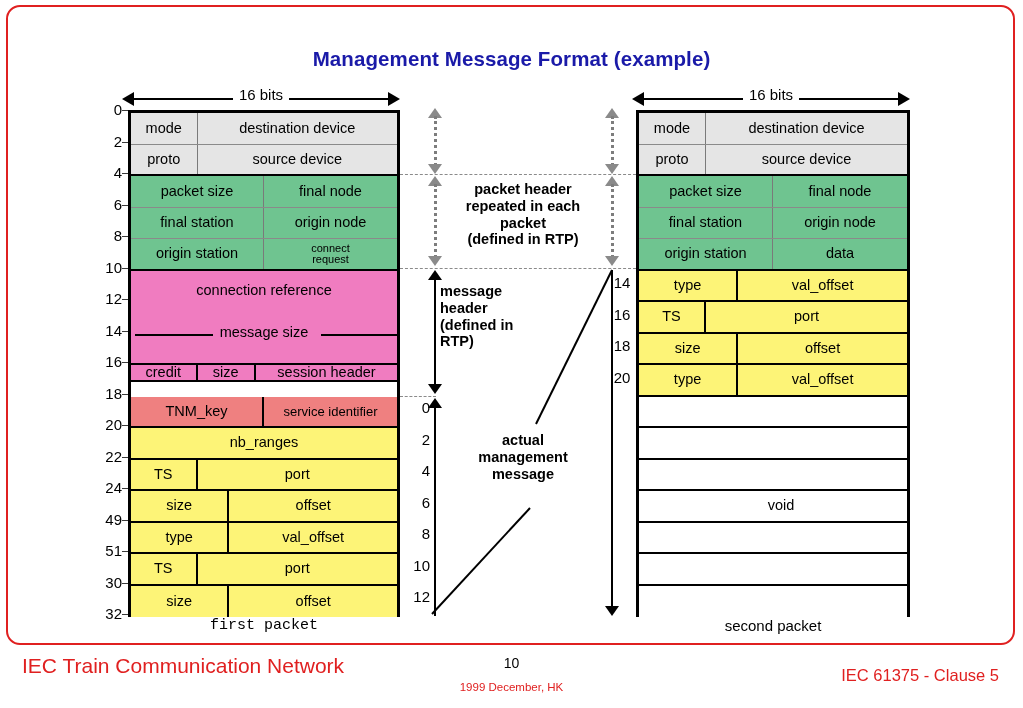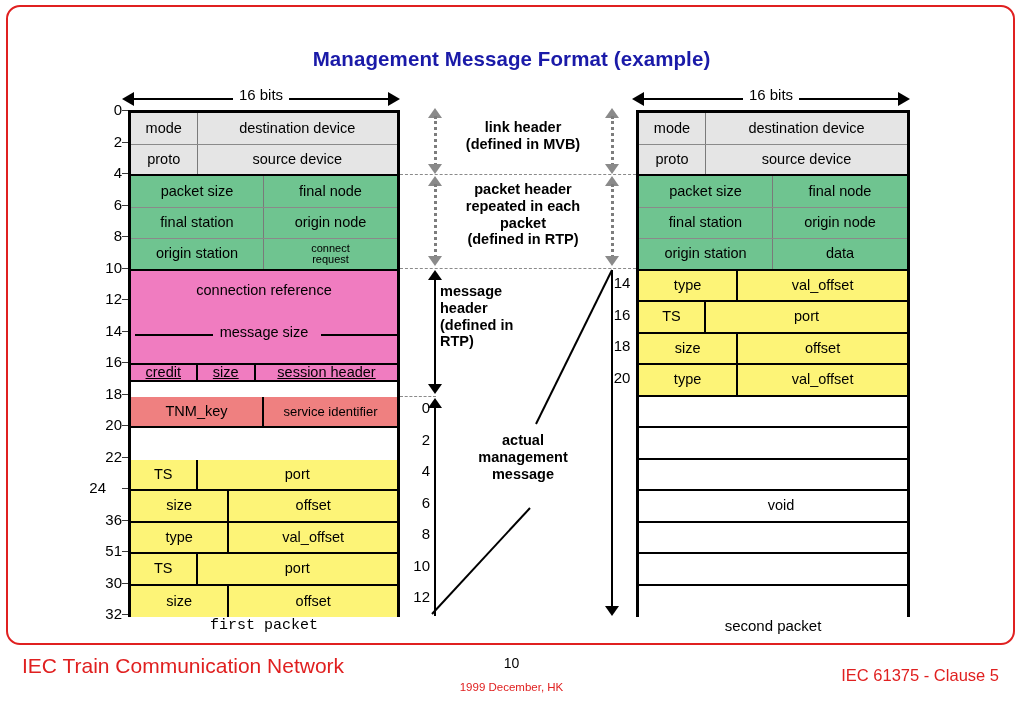--- a/index.html
+++ b/index.html
@@ -226,23 +226,23 @@
       <div class="ruler-label" style="left: 96px; width: 26px; top: 321.5px; text-align: right;">14</div>
       <div class="tick" style="left: 122px; top: 330.5px; width: 8px;"></div>
       <div class="ruler-label" style="left: 96px; width: 26px; top: 353px; text-align: right;">16</div>
       <div class="tick" style="left: 122px; top: 362px; width: 8px;"></div>
       <div class="ruler-label" style="left: 96px; width: 26px; top: 384.5px; text-align: right;">18</div>
       <div class="tick" style="left: 122px; top: 393.5px; width: 8px;"></div>
       <div class="ruler-label" style="left: 96px; width: 26px; top: 416px; text-align: right;">20</div>
       <div class="tick" style="left: 122px; top: 425px; width: 8px;"></div>
       <div class="ruler-label" style="left: 96px; width: 26px; top: 447.5px; text-align: right;">22</div>
       <div class="tick" style="left: 122px; top: 456.5px; width: 8px;"></div>
-      <div class="ruler-label" style="left: 80px; width: 26px; top: 479px; text-align: right;">24</div>
+      <div class="ruler-label" style="left: 96px; width: 26px; top: 479px; text-align: right;">24</div>
       <div class="tick" style="left: 122px; top: 488px; width: 8px;"></div>
-      <div class="ruler-label" style="left: 96px; width: 26px; top: 510.5px; text-align: right;">36</div>
+      <div class="ruler-label" style="left: 96px; width: 26px; top: 510.5px; text-align: right;">49</div>
       <div class="tick" style="left: 122px; top: 519.5px; width: 8px;"></div>
       <div class="ruler-label" style="left: 96px; width: 26px; top: 542px; text-align: right;">51</div>
       <div class="tick" style="left: 122px; top: 551px; width: 8px;"></div>
       <div class="ruler-label" style="left: 96px; width: 26px; top: 573.5px; text-align: right;">30</div>
       <div class="tick" style="left: 122px; top: 582.5px; width: 8px;"></div>
       <div class="ruler-label" style="left: 96px; width: 26px; top: 605px; text-align: right;">32</div>
       <div class="tick" style="left: 122px; top: 614px; width: 8px;"></div>
     </div>
 
   <div class="pkt" id="pkt1" style="left: 128px; top: 110px; width: 272px; height: 507px;">
@@ -289,37 +289,42 @@
       <div class="row pink" style="top: 157.5px; height: 42px; border-bottom: 2px solid rgb(0, 0, 0);">
         <div class="cell" style="width: 100%;">
           <span>connection reference</span>
         </div>
       </div>
       <div class="row pink" style="top: 189px; height: 63px; border-bottom: 2px solid rgb(0, 0, 0);">
         <div class="cell" style="width: 100%;">
           <span>message size</span>
         </div>
       </div>
-      <div class="row pink" style="top: 252px; height: 17px; border-bottom: 2px solid rgb(0, 0, 0); text-decoration: underline;">
+      <div class="row pink" style="top: 252px; height: 17px; border-bottom: 2px solid rgb(0, 0, 0);">
         <div class="cell" style="width: 25%; border-right: 2px solid rgb(0, 0, 0);">
           <span>credit</span>
         </div>
         <div class="cell" style="width: 22%; border-right: 2px solid rgb(0, 0, 0);">
           <span>size</span>
         </div>
         <div class="cell" style="width: 53%;">
           <span>session header</span>
         </div>
       </div>
       <div class="row salmon" style="top: 283.5px; height: 31.5px; border-bottom: 2px solid rgb(0, 0, 0);">
         <div class="cell" style="width: 50%; border-right: 2px solid rgb(0, 0, 0);">
           <span>TNM_key</span>
         </div>
         <div class="cell" style="width: 50%;">
           <span style="font-size: 13px;">service identifier</span>
+        </div>
+      </div>
+      <div class="row yellow" style="top: 315px; height: 31.5px; border-bottom: 2px solid rgb(0, 0, 0);">
+        <div class="cell" style="width: 100%;">
+          <span>nb_ranges</span>
         </div>
       </div>
       <div class="row yellow" style="top: 346.5px; height: 31.5px; border-bottom: 2px solid rgb(0, 0, 0);">
         <div class="cell" style="width: 25%; border-right: 2px solid rgb(0, 0, 0);">
           <span>TS</span>
         </div>
         <div class="cell" style="width: 75%;">
           <span>port</span>
         </div>
       </div>
@@ -370,24 +375,20 @@
     <div class="ah-up"></div>
     <div class="vline-dot"></div>
     <div class="ah-dn"></div>
   </div>
   <div class="vspan gray" style="left:605px; top:108px; height:66px;">
     <div class="ah-up"></div>
     <div class="vline-dot"></div>
     <div class="ah-dn"></div>
   </div>
 
-  <div class="note" style="left:443px; top:119px; width:160px;">
-    <div>link header</div>
-    <div>(defined in MVB)</div>
-  </div>
 
   <div class="vspan gray" style="left:428px; top:176px; height:90px;">
     <div class="ah-up"></div>
     <div class="vline-dot"></div>
     <div class="ah-dn"></div>
   </div>
   <div class="vspan gray" style="left:605px; top:176px; height:90px;">
     <div class="ah-up"></div>
     <div class="vline-dot"></div>
     <div class="ah-dn"></div>

